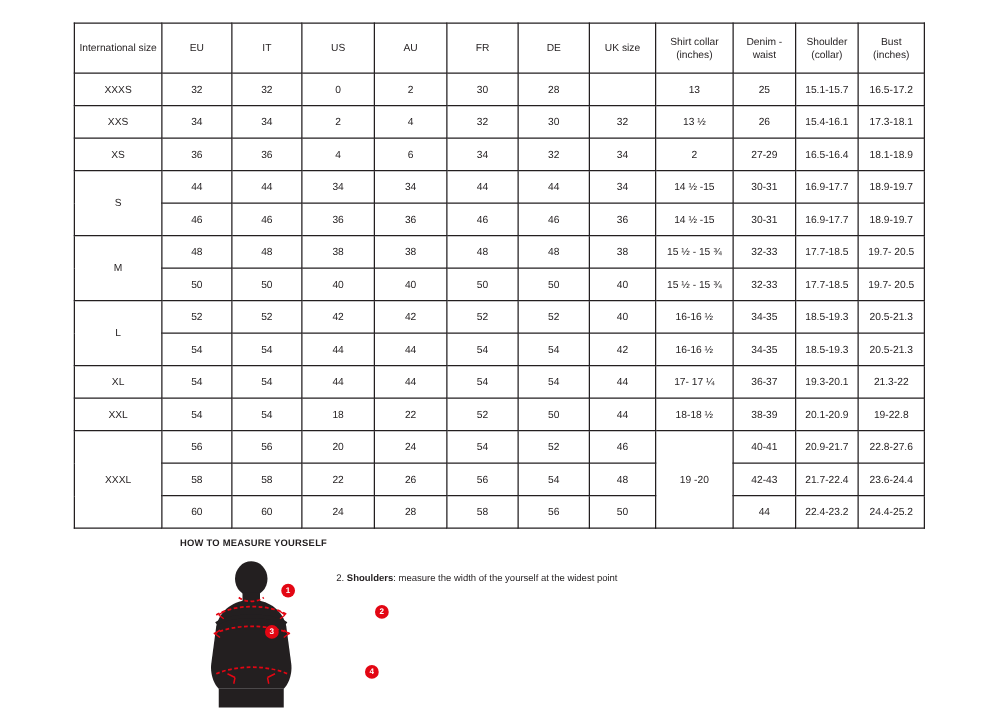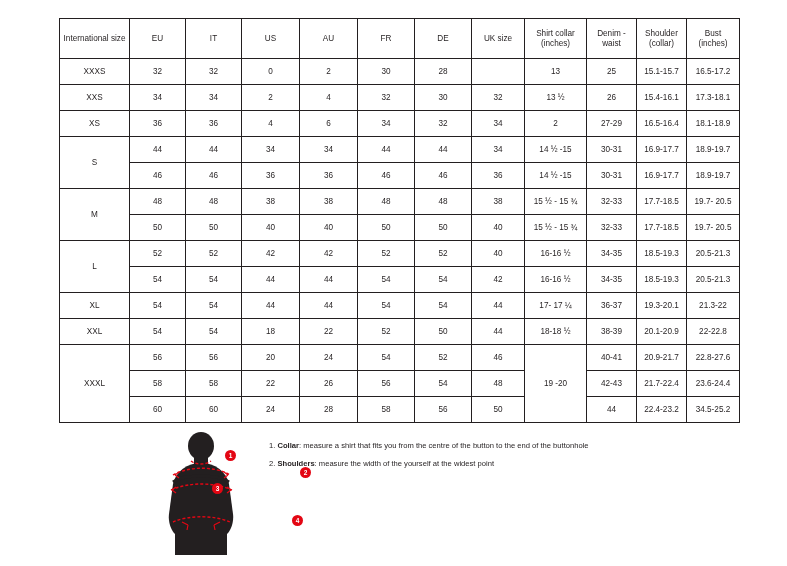--- a/index.html
+++ b/index.html
@@ -299,21 +299,21 @@
         <td>54</td>
         <td>54</td>
         <td>18</td>
         <td>22</td>
         <td>52</td>
         <td>50</td>
         <td>44</td>
         <td>18-18 ½</td>
         <td>38-39</td>
         <td>20.1-20.9</td>
-        <td>22-22.8</td>
+        <td>19-22.8</td>
       </tr>
 
       <tr>
         <td rowspan="3">XXXL</td>
         <td>56</td>
         <td>56</td>
         <td>20</td>
         <td>24</td>
         <td>54</td>
         <td>52</td>
@@ -338,26 +338,27 @@
       <tr>
         <td>60</td>
         <td>60</td>
         <td>24</td>
         <td>28</td>
         <td>58</td>
         <td>56</td>
         <td>50</td>
         <td>44</td>
         <td>22.4-23.2</td>
-        <td>34.5-25.2</td>
+        <td>24.4-25.2</td>
       </tr>
     </tbody>
   </table>
 
   <div class="howto">
+    <div class="howto-title">HOW TO MEASURE YOURSELF</div>
     <div class="howto-body">
 
       <div class="figure">
         <svg width="115" height="125" viewBox="0 0 115 125">
 
           <ellipse cx="57" cy="16" rx="13" ry="14" fill="#231f20"></ellipse>
 
           <rect x="50" y="27" width="14" height="9" fill="#231f20"></rect>
 
           <path d="M57 33 C43 33 32 41 29 54 L25 84 C24 92 27 100 31 104 L83 104 C87 100 90 92 89 84 L85 54 C82 41 71 33 57 33 Z" fill="#231f20"></path>
@@ -381,23 +382,20 @@
           <path d="M70 95 l6 -3 M70 95 l1 5" fill="none" stroke="#e30613" stroke-width="1.2"></path>
         </svg>
         <div class="marker m1">1</div>
         <div class="marker m2">2</div>
         <div class="marker m3">3</div>
         <div class="marker m4">4</div>
       </div>
 
       <div class="steps">
         <div class="step">
-          <span>1</span><span>. </span><b>Collar</b><span>: measure a shirt that fits you from the centre of the button to the end of the buttonhole</span>
-        </div>
-        <div class="step">
           <span>2</span><span>. </span><b>Shoulders</b><span>: measure the width of the yourself at the widest point</span>
         </div>
       </div>
 
     </div>
   </div>
 
 </div>
 
 </body></html>

